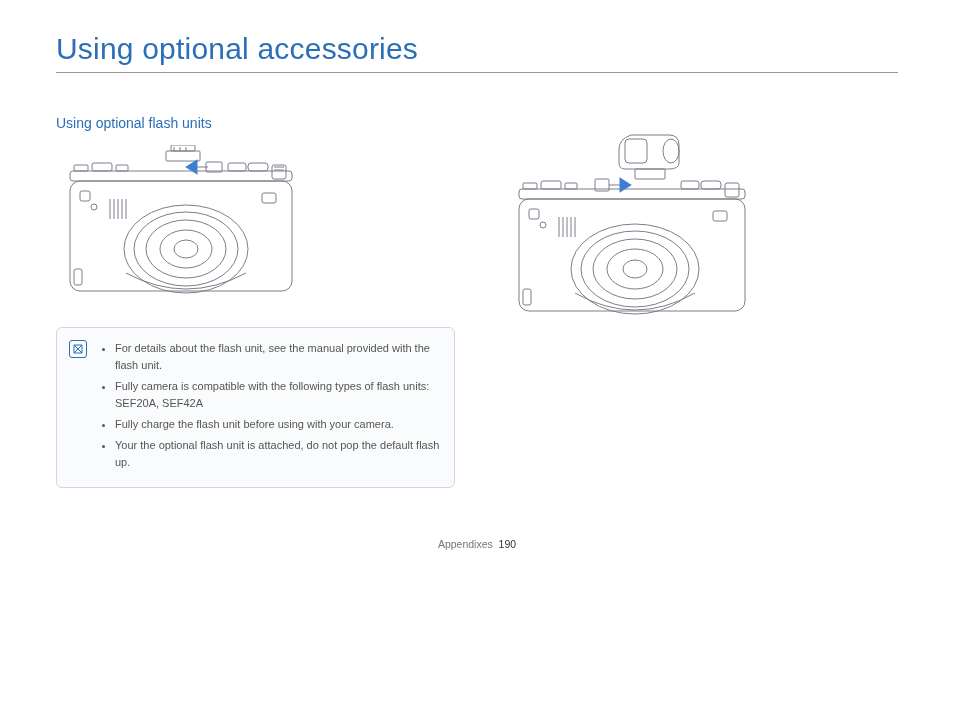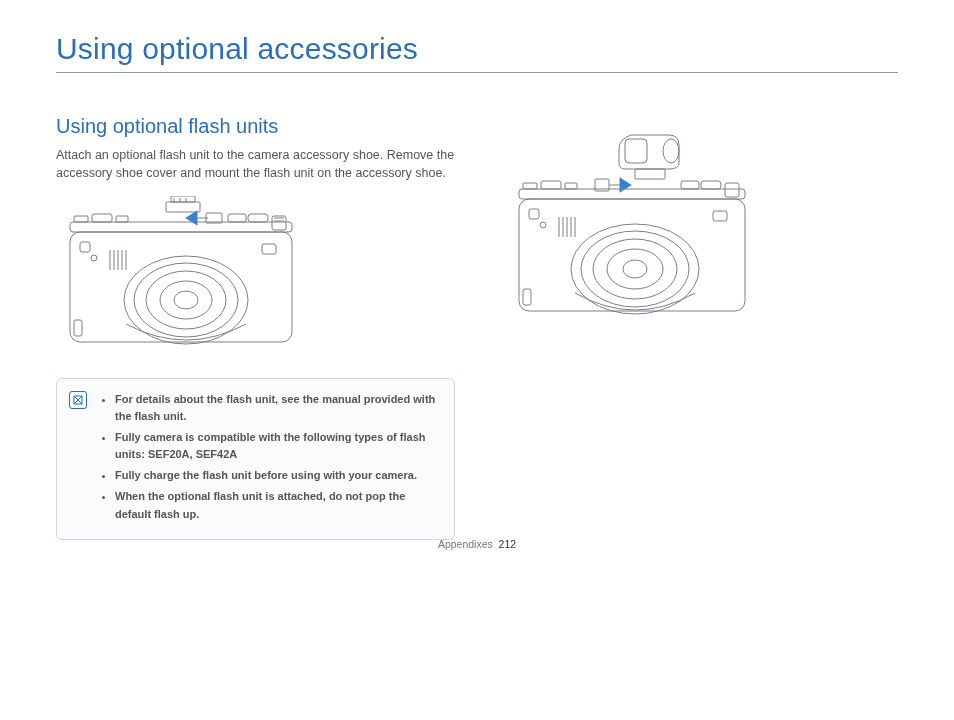--- a/index.html
+++ b/index.html
@@ -2,46 +2,45 @@
 <html><head>
 <meta charset="utf-8">
 <style>
   * { box-sizing: border-box; margin: 0; padding: 0; }
   html, body { width: 954px; height: 720px; background: #ffffff; font-family: Arial, Helvetica, sans-serif; color: #4a4a4a; }
   .page { position: relative; width: 954px; height: 572px; padding: 32px 56px 30px 56px; }
   .title { font-size: 30px; font-weight: 300; color: #2a6fb8; letter-spacing: 0.2px; font-stretch: condensed; }
   .hr { border: none; border-top: 1px solid #9a9a9a; margin-top: 6px; }
   .columns { display: flex; gap: 44px; margin-top: 42px; }
   .col { flex: 1 1 0; }
-  .section-h { font-size: 20px; color: #2a6fb8; font-weight: 400; margin-bottom: 8px; }
+  .section-h { font-size: 14px; color: #2a6fb8; font-weight: 400; margin-bottom: 8px; }
   .body-text { font-size: 12.5px; line-height: 1.45; color: #555; font-weight: 300; }
   .illus { margin-top: 14px; }
   .note-box { margin-top: 18px; border: 1px solid #cfd6e2; border-radius: 6px; background: #fafbfc; padding: 12px 14px 12px 44px; position: relative; }
   .note-icon { position: absolute; left: 12px; top: 12px; width: 18px; height: 18px; border: 1.5px solid #2a6fb8; border-radius: 3px; display:flex; align-items:center; justify-content:center; }
   .note-icon svg { width: 12px; height: 12px; }
   .note-list { list-style: disc; padding-left: 14px; }
-  .note-list li { font-size: 11px; line-height: 1.55; color: #555; margin-bottom: 4px; font-weight: 700; }
+  .note-list li { font-size: 11px; line-height: 1.55; color: #555; margin-bottom: 4px; font-weight: 400; }
   .footer { position: absolute; bottom: 22px; left: 0; right: 0; text-align: center; font-size: 10.5px; color: #777; }
   .footer .num { color: #333; }
   .camera-svg line, .camera-svg rect, .camera-svg path, .camera-svg circle, .camera-svg ellipse { stroke:#7a7f88; stroke-width:1; fill:none; vector-effect: non-scaling-stroke; }
   .arrow { stroke:#3b7fd1; stroke-width:3; fill:#3b7fd1; }
 </style>
 </head>
 <body>
 
 <div class="page">
 
   <h1 class="title">Using optional accessories</h1>
   <hr class="hr">
 
   <div class="columns">
 
     <div class="col">
       <h2 class="section-h">Using optional flash units</h2>
-      <p class="body-text">Attach an optional flash unit to the camera accessory shoe. Remove the accessory shoe cover and mount the flash unit on the accessory shoe.</p>
 
       <div class="illus">
         <svg class="camera-svg" width="250" height="160" viewBox="0 0 250 160">
 
           <rect x="110" y="6" width="34" height="10" rx="1"></rect>
           <rect x="115" y="0" width="24" height="6" rx="1"></rect>
           <line x1="118" y1="2" x2="118" y2="6"></line>
           <line x1="124" y1="2" x2="124" y2="6"></line>
           <line x1="130" y1="2" x2="130" y2="6"></line>
 
@@ -88,21 +87,21 @@
       <div class="note-box">
         <div class="note-icon">
           <svg viewBox="0 0 24 24">
               <path d="M4 4 L20 20 M4 20 L20 4 M4 4 L20 4 L20 20 L4 20 Z" stroke="#2a6fb8" stroke-width="2" fill="none"></path>
             </svg>
         </div>
         <ul class="note-list">
           <li>For details about the flash unit, see the manual provided with the flash unit.</li>
           <li>Fully camera is compatible with the following types of flash units: SEF20A, SEF42A</li>
           <li>Fully charge the flash unit before using with your camera.</li>
-          <li>When the optional flash unit is attached, do not pop the default flash up.</li>
+          <li>Your the optional flash unit is attached, do not pop the default flash up.</li>
         </ul>
       </div>
     </div>
 
     <div class="col">
 
       <div class="illus">
         <svg class="camera-svg" width="270" height="200" viewBox="0 0 270 200">
 
           <g transform="translate(120,0)">
@@ -144,16 +143,16 @@
           <path d="M76 164 Q136 198 196 164"></path>
           <rect x="24" y="160" width="8" height="16" rx="2"></rect>
         </svg>
       </div>
     </div>
 
   </div>
 
   <div class="footer">
     <span>Appendixes</span>
-    &nbsp;<span class="num">212</span>
+    &nbsp;<span class="num">190</span>
   </div>
 
 </div>
 
 </body></html>

